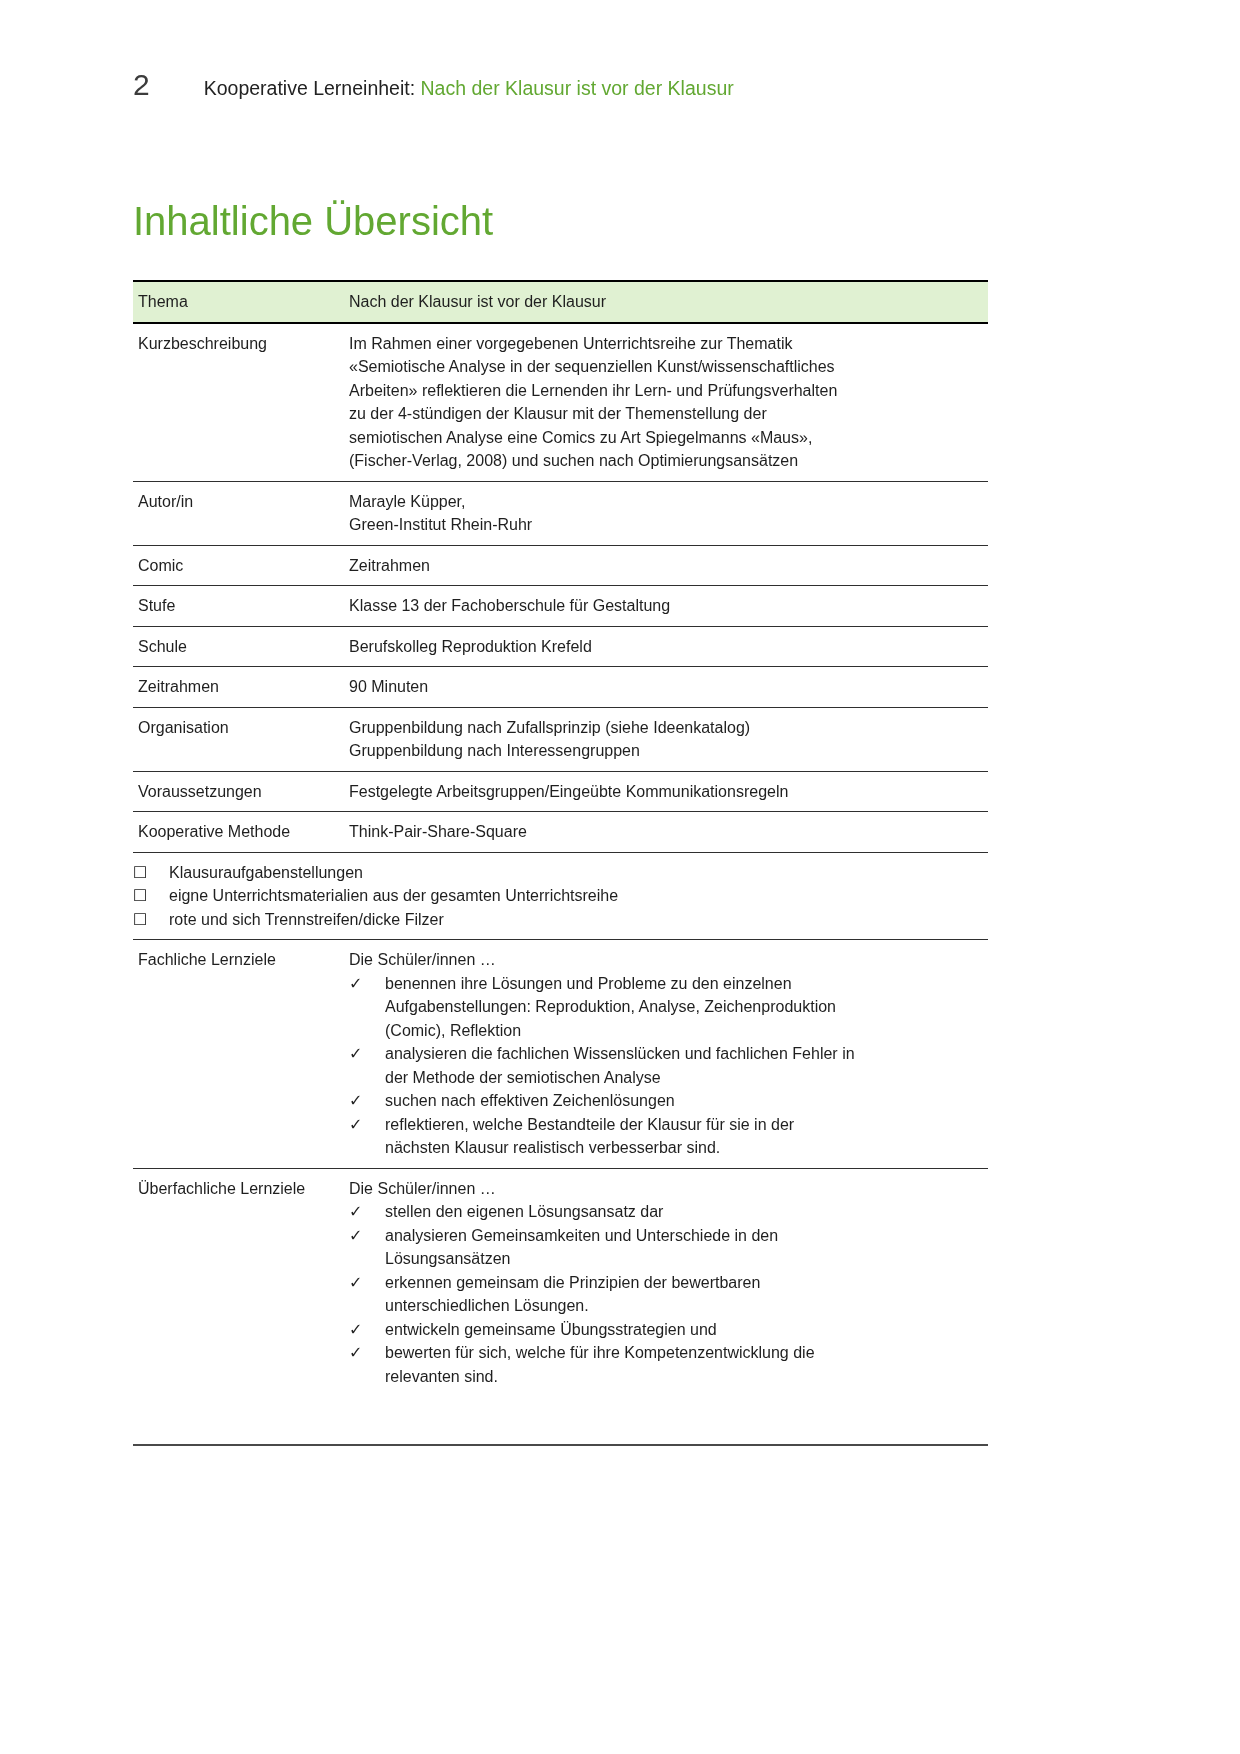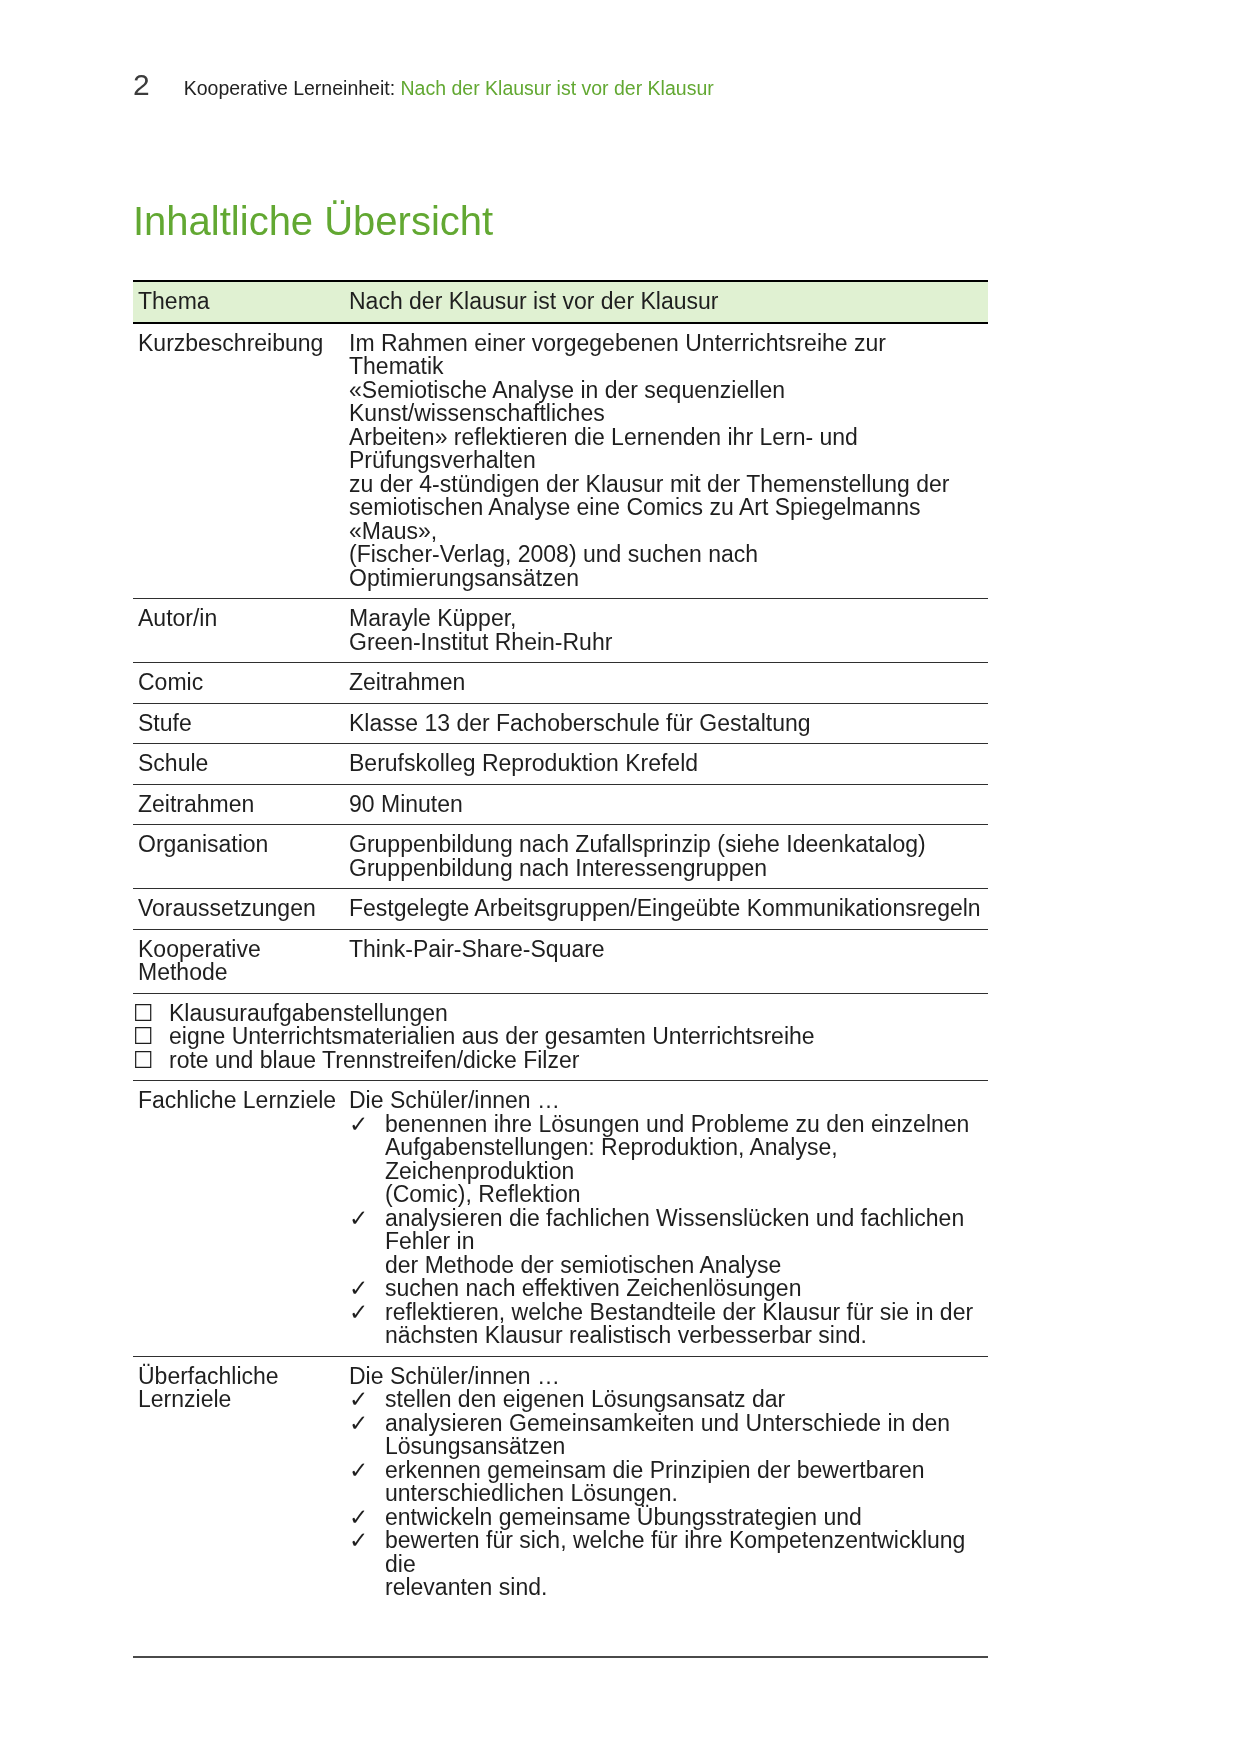--- a/index.html
+++ b/index.html
@@ -23,38 +23,38 @@
     left:133px;
     display:flex;
     align-items:baseline;
     white-space:nowrap;
   }
   .page-number{
     font-size:30px;
     color:#3C3C3C;
     margin-right:34px;
   }
-  .doc-header-title{font-size:19.5px;color:#222222;}
+  .doc-header-title{font-size:19.5px;color:#222222;margin-left:20px;}
   .doc-header-title .sep{white-space:pre;}
   .green{color:var(--accent-green);}
   .section-title{
     position:absolute;
     top:172px;
     left:133px;
     font-size:40px;
     font-weight:400;
     color:var(--accent-green);
   }
   .overview-table{
     position:absolute;
     top:280px;
     left:133px;
     width:855px;
     border-top:2px solid #000000;
-    font-size:23px;
+    font-size:16px;
     line-height:23.5px;
   }
   .trow{
     display:flex;
     border-bottom:1.5px solid #2F2F2F;
     padding:8px 0;
   }
   .trow.header-row{
     background:var(--header-row-bg);
     border-bottom:2px solid #000000;
@@ -159,21 +159,21 @@
             <div class="li">
               <span class="glyph">☐</span>
               <span class="litext pre">Klausuraufgabenstellungen</span>
             </div>
             <div class="li">
               <span class="glyph">☐</span>
               <span class="litext pre">eigne Unterrichtsmaterialien aus der gesamten Unterrichtsreihe</span>
             </div>
             <div class="li">
               <span class="glyph">☐</span>
-              <span class="litext pre">rote und blaue Trennstreifen/dicke Filzer</span>
+              <span class="litext pre">rote und sich Trennstreifen/dicke Filzer</span>
             </div>
           </div>
       </div>
     </div>
 
     <div class="trow">
       <div class="tlabel">Fachliche Lernziele</div>
       <div class="tvalue">
         <div>Die Schüler/innen …</div>
         <div class="list">

